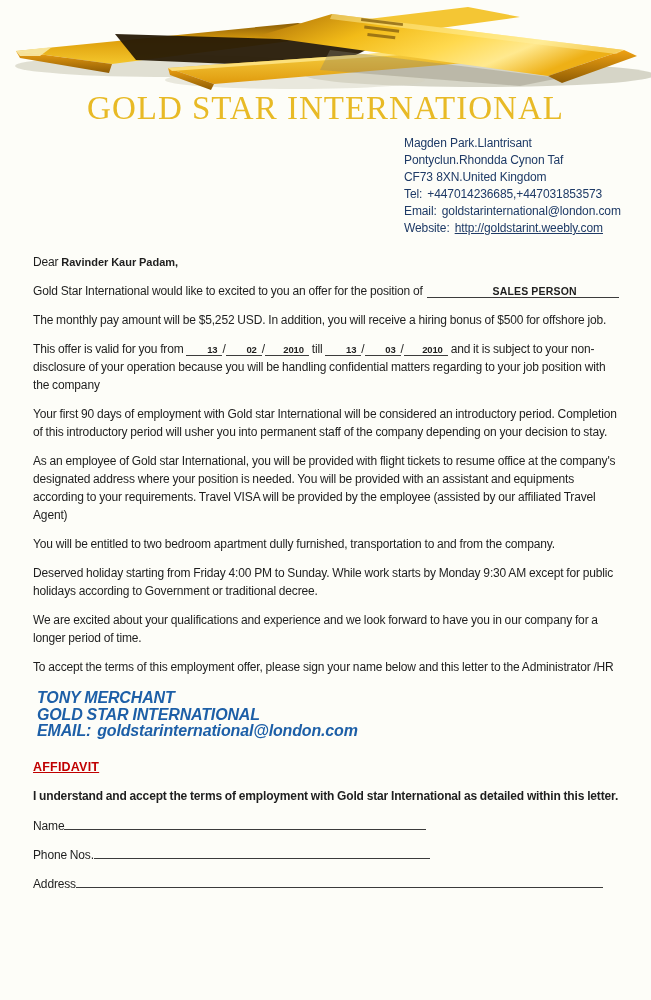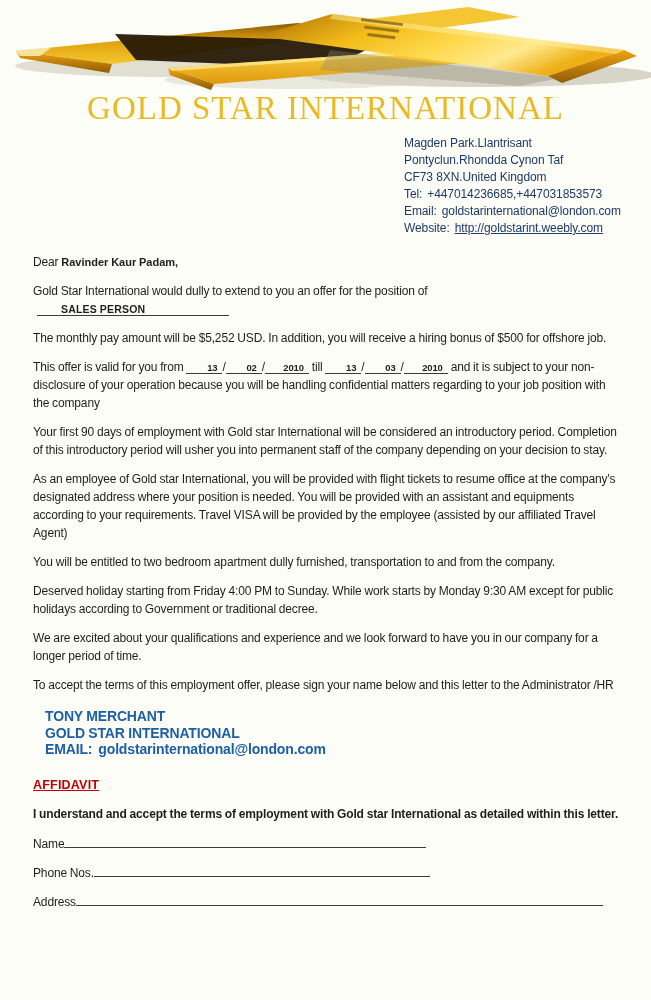--- a/index.html
+++ b/index.html
@@ -49,40 +49,42 @@
     display:inline-block;
     width:192px;
     margin-left:4px;
     border-bottom:1.4px solid #3c3c3c;
     font-weight:bold;
     font-size:10.5px;
     letter-spacing:0.2px;
     line-height:12px;
     text-indent:24px;
     vertical-align:baseline;
+    text-align:center;
   }
   .blank{
     display:inline-block;
     min-width:26px;
     padding:0 5px;
     text-align:right;
     border-bottom:1.2px solid #3c3c3c;
     font-weight:bold;
     font-size:9.5px;
     line-height:11px;
     vertical-align:baseline;
   }
   .blank.year{min-width:34px;}
   
   .sig{
-    margin:14px 0 18px 12px;
+    margin:14px 0 18px 4px;
     color:#1d5fa7;
     font-weight:bold;
-    font-size:14px;
+    font-size:16px;
     line-height:16.5px;
+    font-style:italic;
   }
   .sig .slabel{margin-right:6px;}
   
   .affidavit-head{
     margin:0 0 15px 0;
     color:#c00000;
     font-weight:bold;
     font-size:12.5px;
     text-decoration:underline;
     letter-spacing:0.2px;
@@ -177,21 +179,21 @@
   </div>
 
   <div class="letter">
 
     <p>
       <span>Dear</span>
       <span class="recipient">Ravinder Kaur Padam,</span>
     </p>
 
     <p>
-      <span>Gold Star International would dully to extend to you an offer for the position of</span><span class="pos-blank">SALES PERSON</span>
+      <span>Gold Star International would like to excited to you an offer for the position of</span><span class="pos-blank">SALES PERSON</span>
     </p>
 
     <p>The monthly pay amount will be $5,252 USD. In addition, you will receive a hiring bonus of $500 for offshore job.</p>
 
     <p>
       <span>This offer is valid for you from</span>
       <span class="blank">13</span><span>/</span><span class="blank">02</span><span>/</span><span class="blank year">2010</span>
       <span>till</span>
       <span class="blank">13</span><span>/</span><span class="blank">03</span><span>/</span><span class="blank year">2010</span>
       <span>and it is subject to your non-disclosure of your operation because you will be handling confidential matters regarding to your job position with the company</span>

